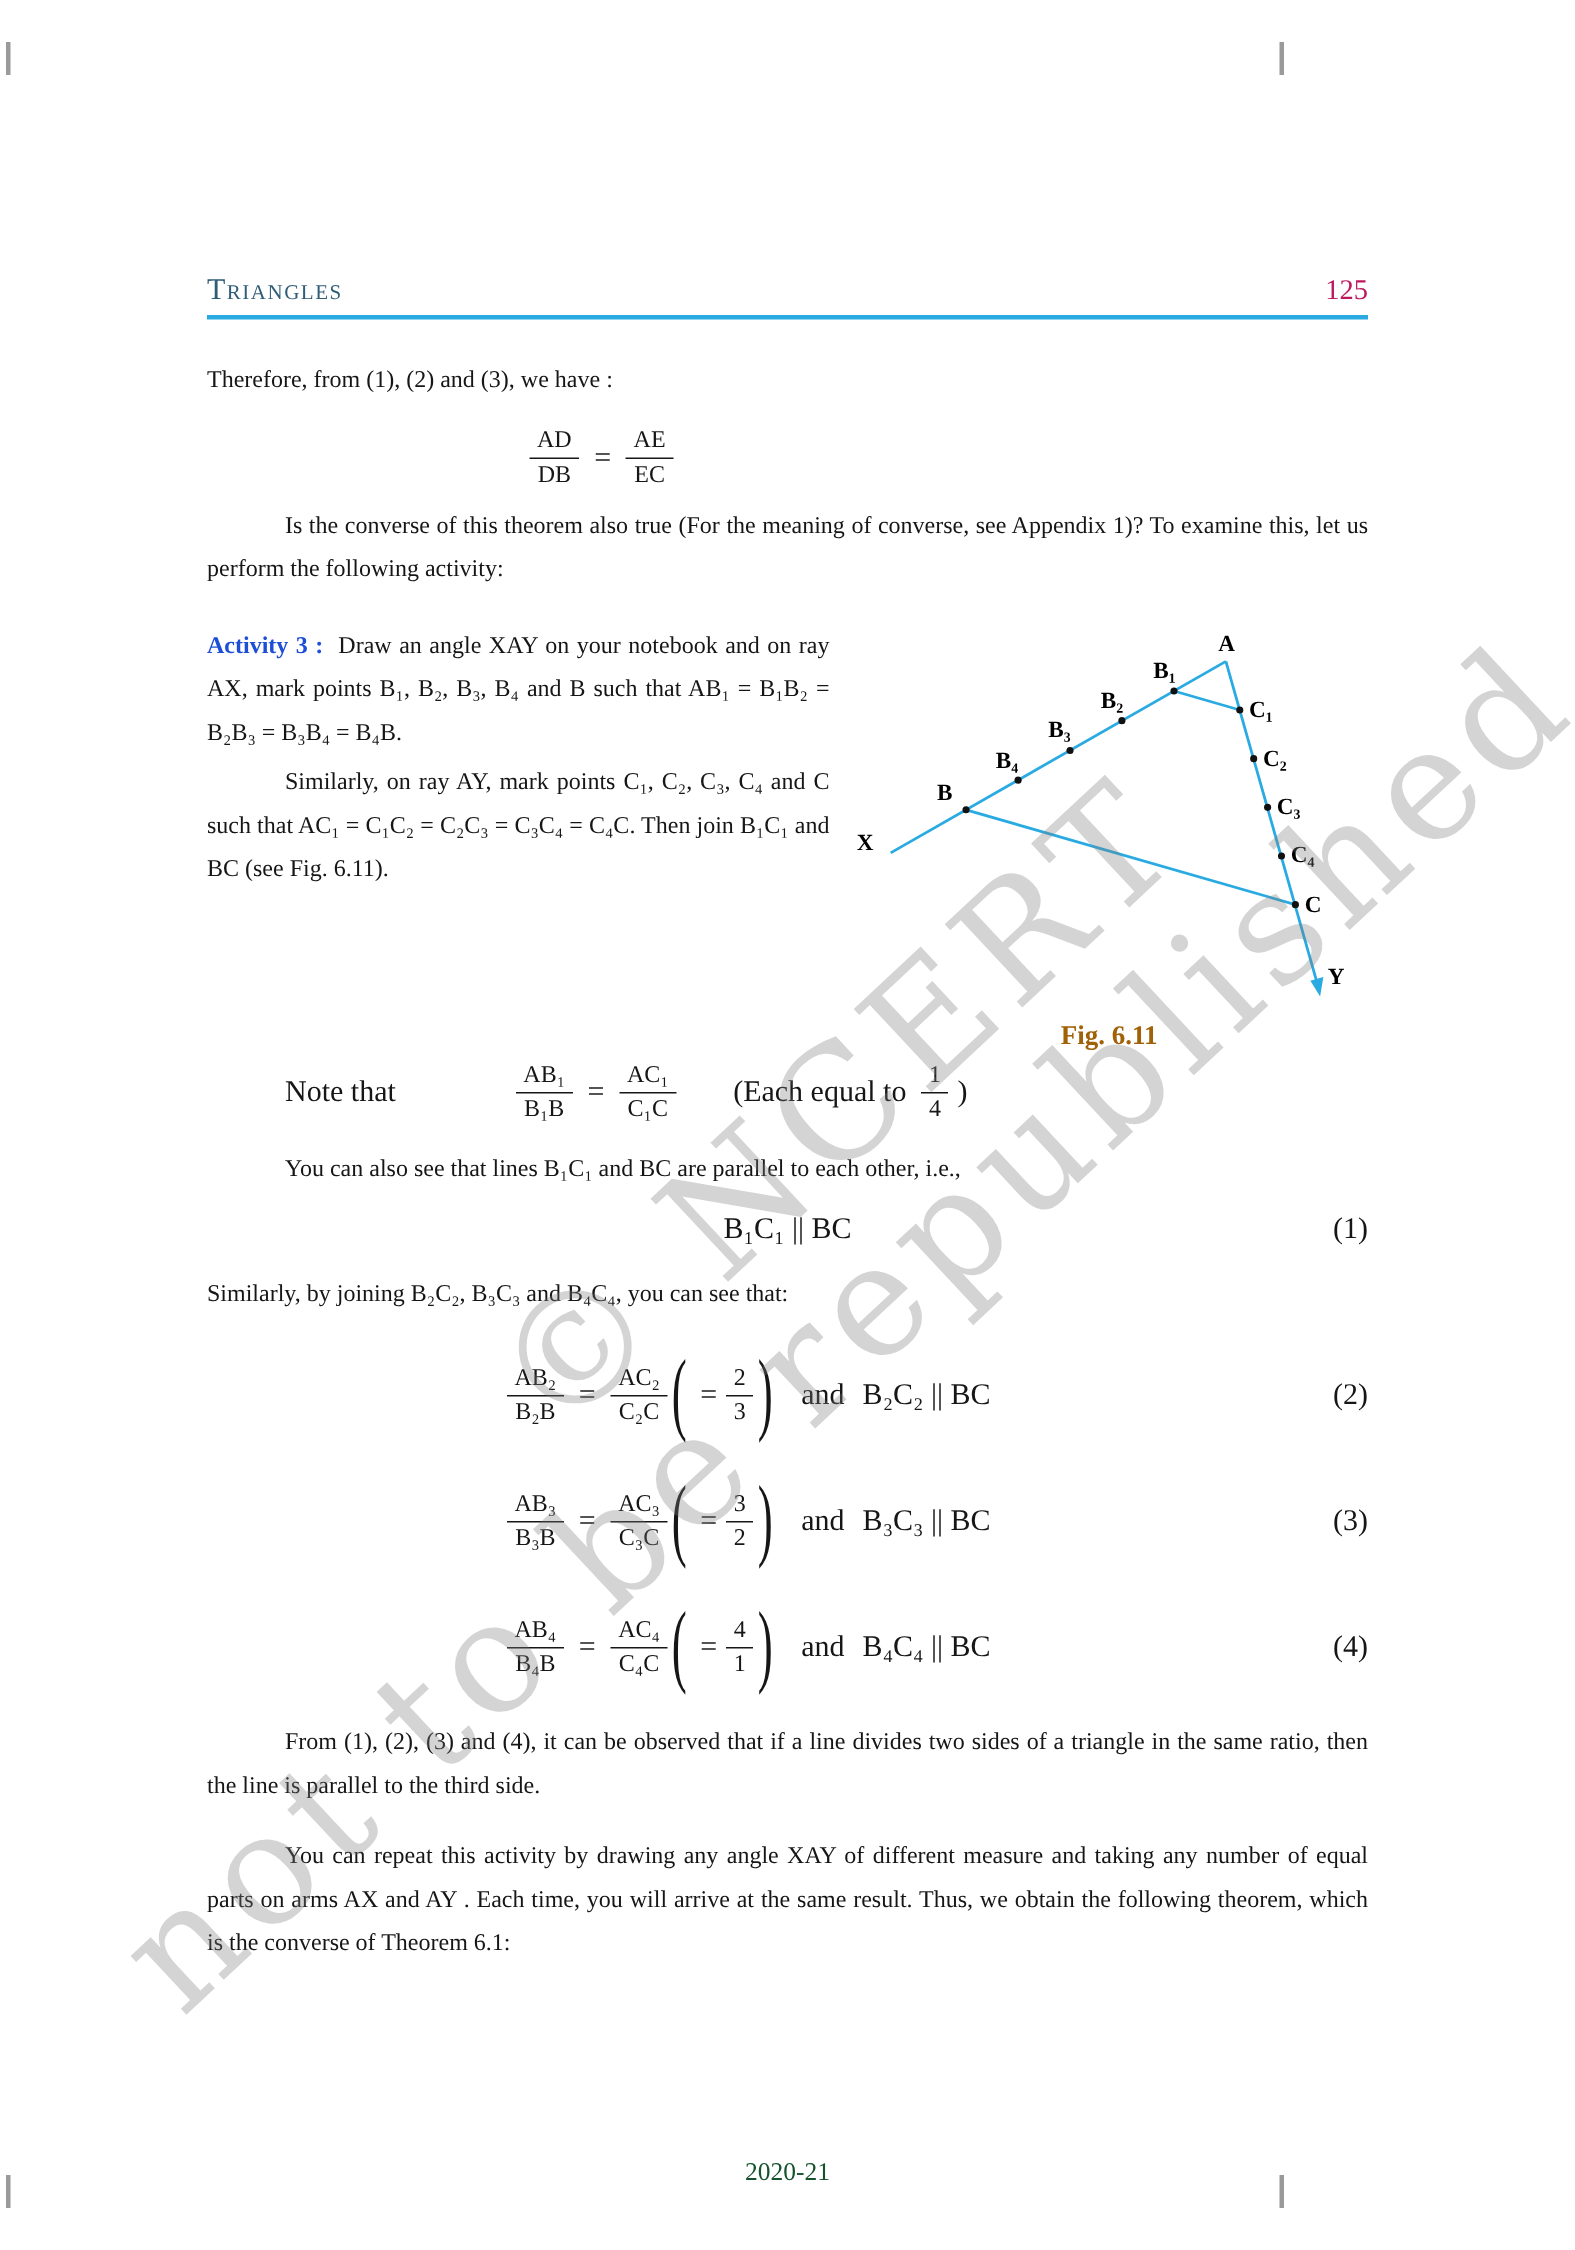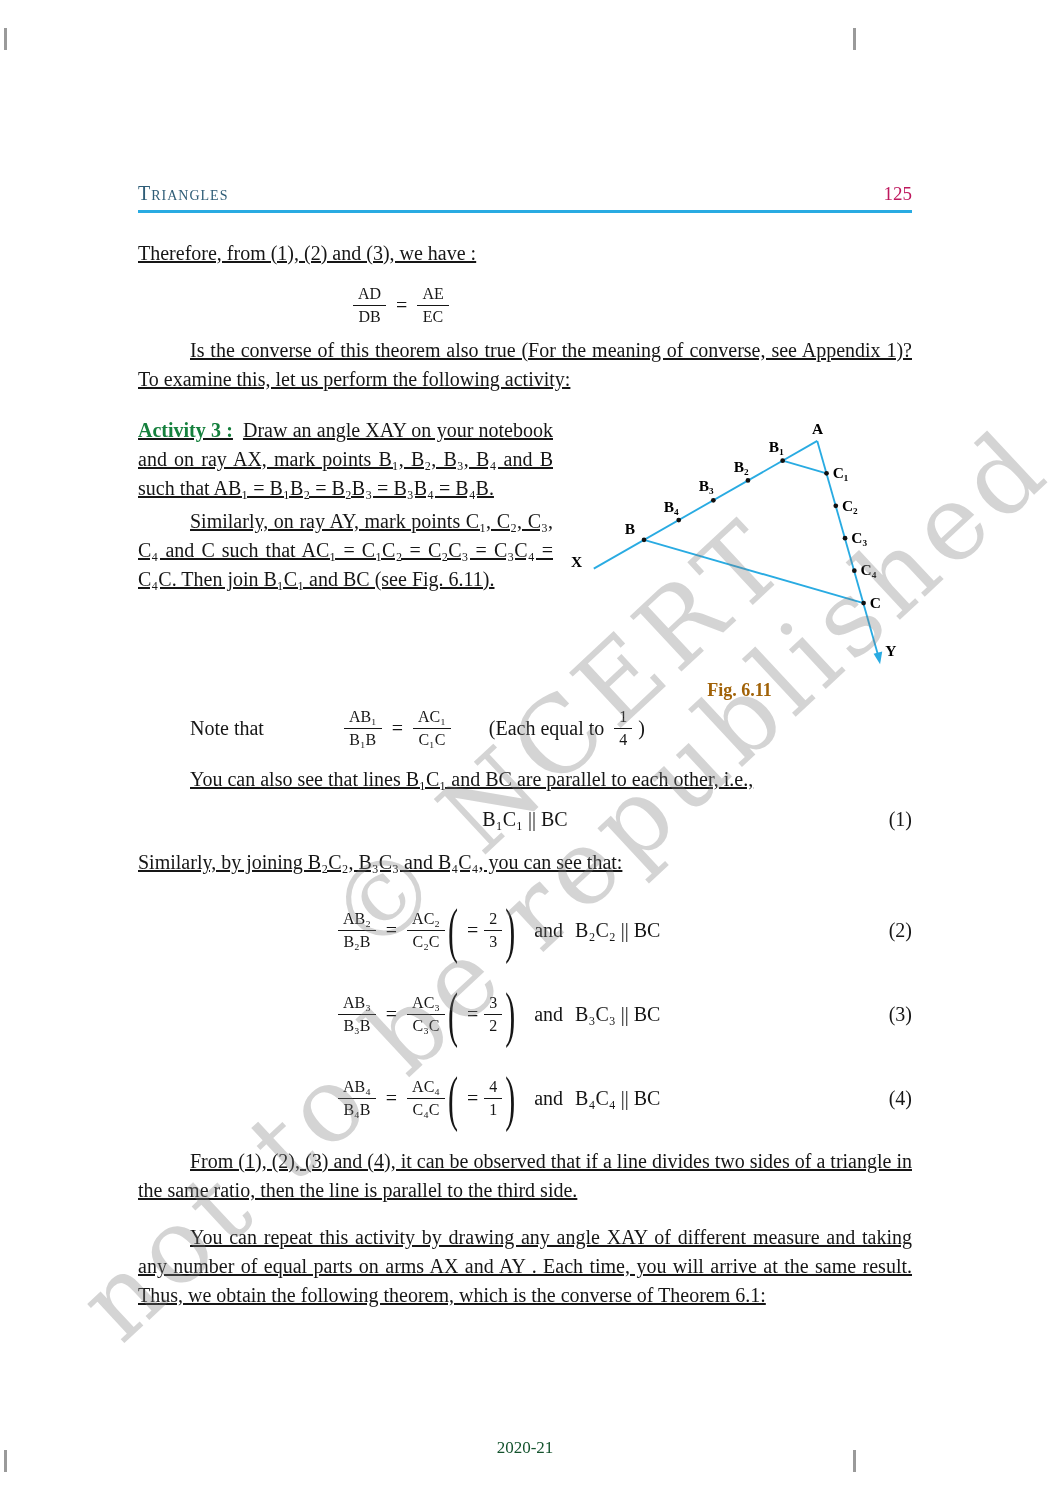--- a/index.html
+++ b/index.html
@@ -15,36 +15,36 @@
   .trim.bl { left:4px; top:1450px; }
   .trim.br { right:4px; top:1450px; }
 
   .content { position:absolute; left:138px; top:0; width:774px; }
 
   .header { display:flex; justify-content:space-between; align-items:baseline; margin-top:182px; }
   .header-title { font-variant:small-caps; font-size:20px; letter-spacing:1px; color:#2f5d77; font-weight:500; }
   .header-page { font-size:19px; color:#be185d; }
   .header-rule { height:3px; background:#29abe2; margin-top:5px; }
 
-  p.body { font-size:20px; line-height:29px; text-align:justify;text-decoration:underline; }
+  p.body { font-size:16px; line-height:29px; text-align:justify; }
   .indent { text-indent:52px; }
 
   .frac { display:inline-block; vertical-align:middle; text-align:center; line-height:1.22; font-size:16px; }
   .frac .num { display:block; border-bottom:1.6px solid #161616; padding:0 5px 1px; }
   .frac .den { display:block; padding-top:1px; }
 
   .eq-main { margin:16px 0 10px 215px; font-size:20px; display:flex; align-items:center; }
   .eq-sign { margin:0 10px; font-size:20px; }
 
   .activity-section { margin-top:22px; }
   .fig { float:right; width:345px; margin:2px 0 6px 14px; }
   .fig svg { display:block; }
   .fig-caption { text-align:center; color:#a16207; font-weight:bold; font-size:18px; margin-top:2px; }
   .fig-label-text { font-weight:bold; font-size:15px; fill:#000; font-family:"Liberation Serif","DejaVu Serif",serif; }
-  .activity-label { color:#15803d; font-weight:bold; margin-right:10px; }
+  .activity-label { color:#1d4ed8; font-weight:bold; margin-right:10px; }
 
   .note-row { clear:right; display:flex; align-items:center; margin-top:14px; padding-left:52px; font-size:20px; }
   .note-prefix { margin-right:80px; }
   .note-each { margin-left:38px; }
   .note-each-frac { margin-left:10px; }
   .note-rp { margin-left:6px; }
 
   .para-parallel { margin-top:16px; }
   .eq1-row { position:relative; text-align:center; font-size:20px; margin-top:10px; height:30px; line-height:30px; }
   .eq1-num { position:absolute; right:0; top:0; }

